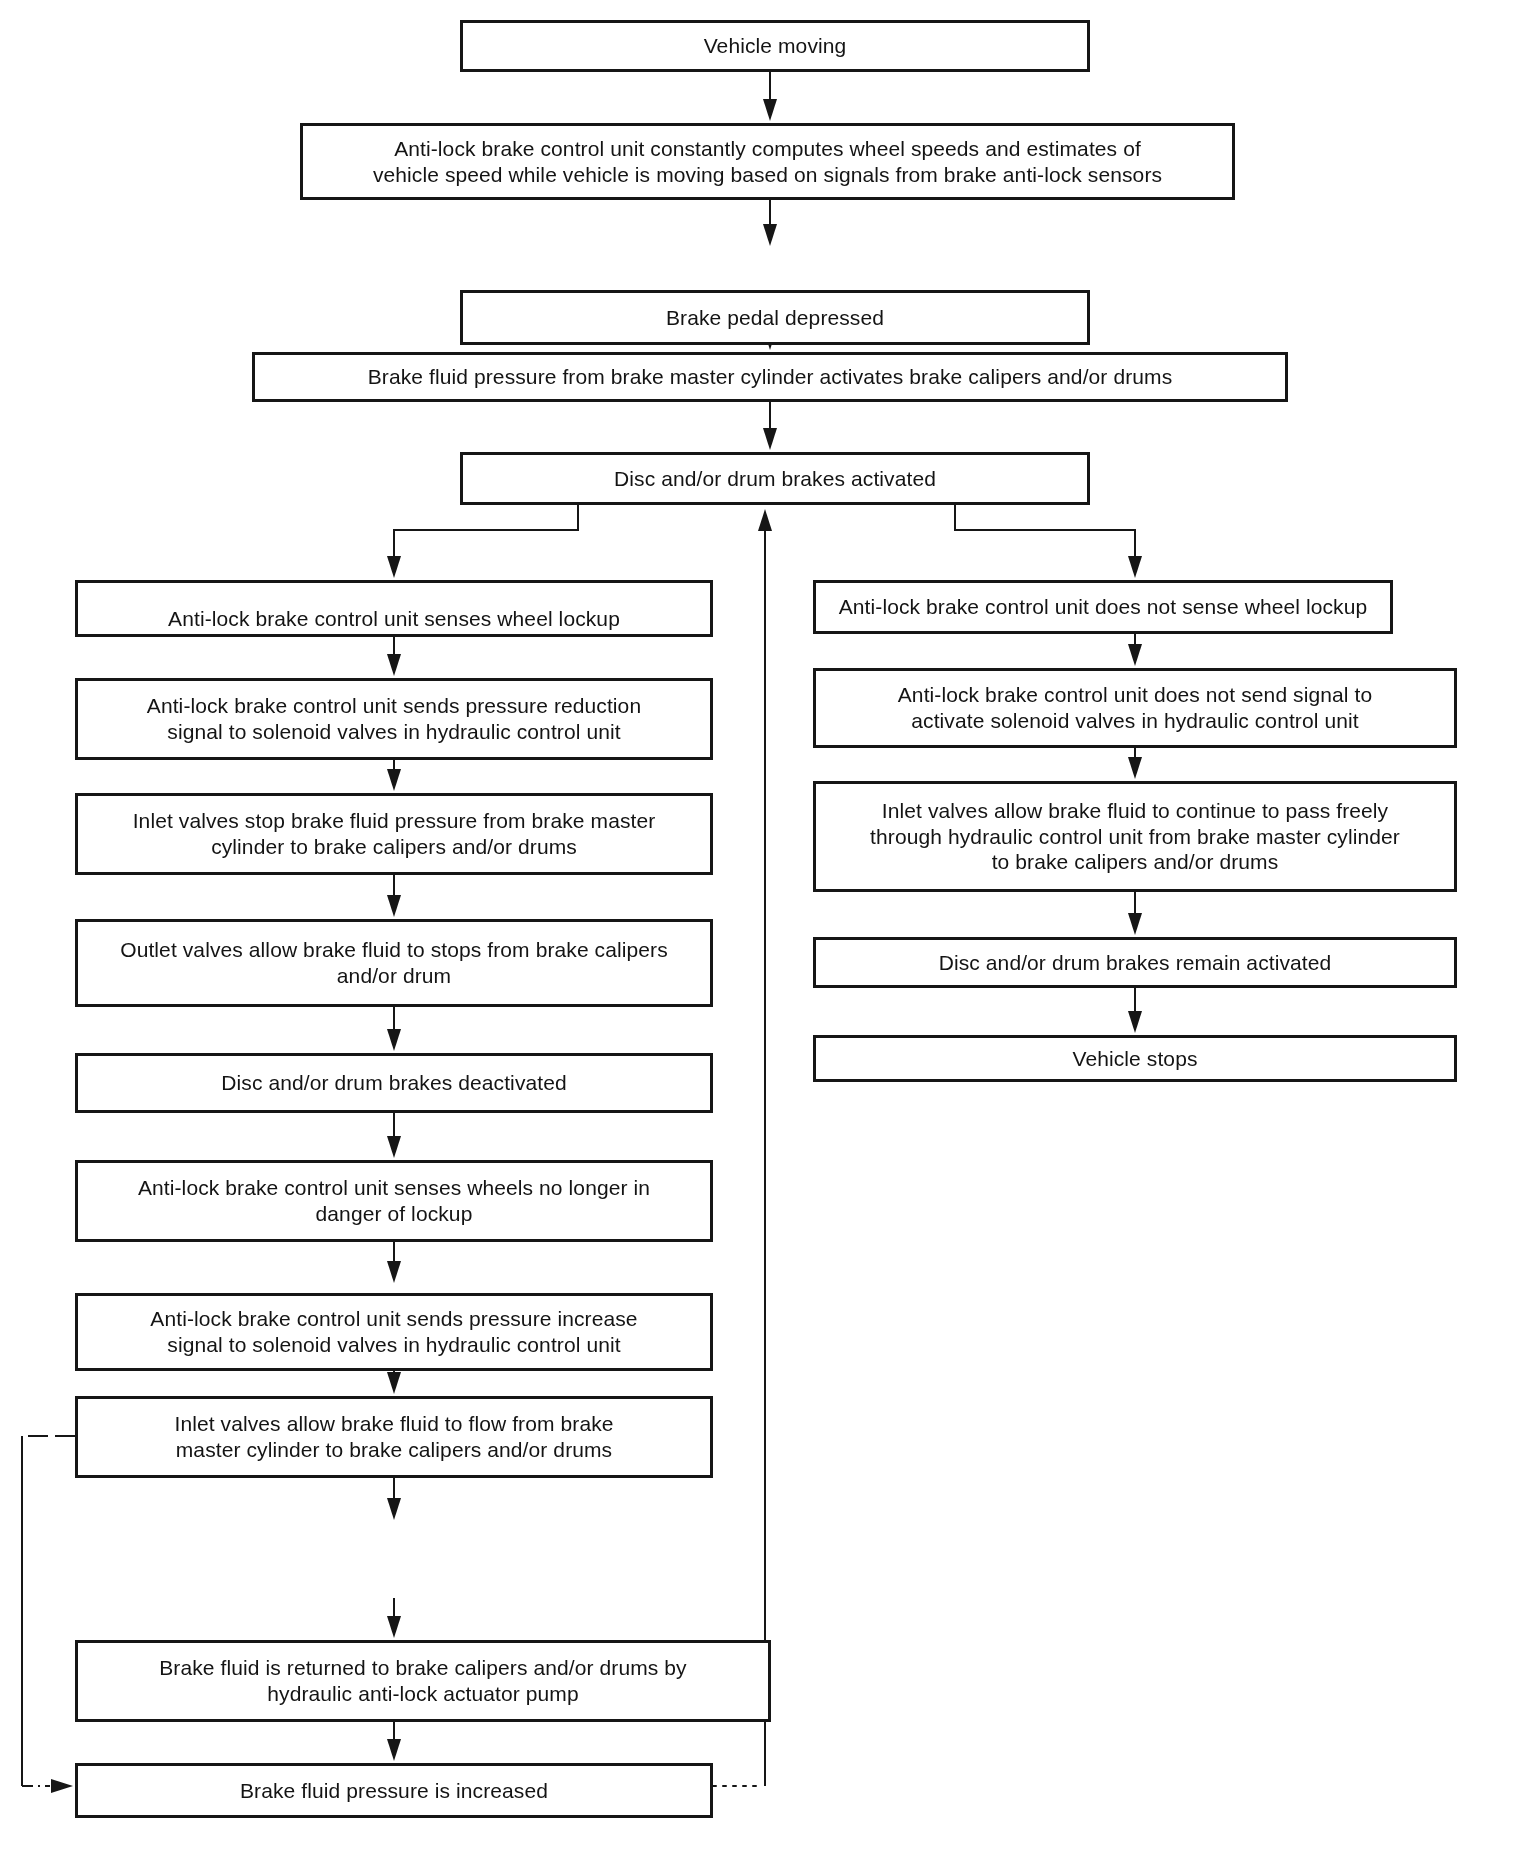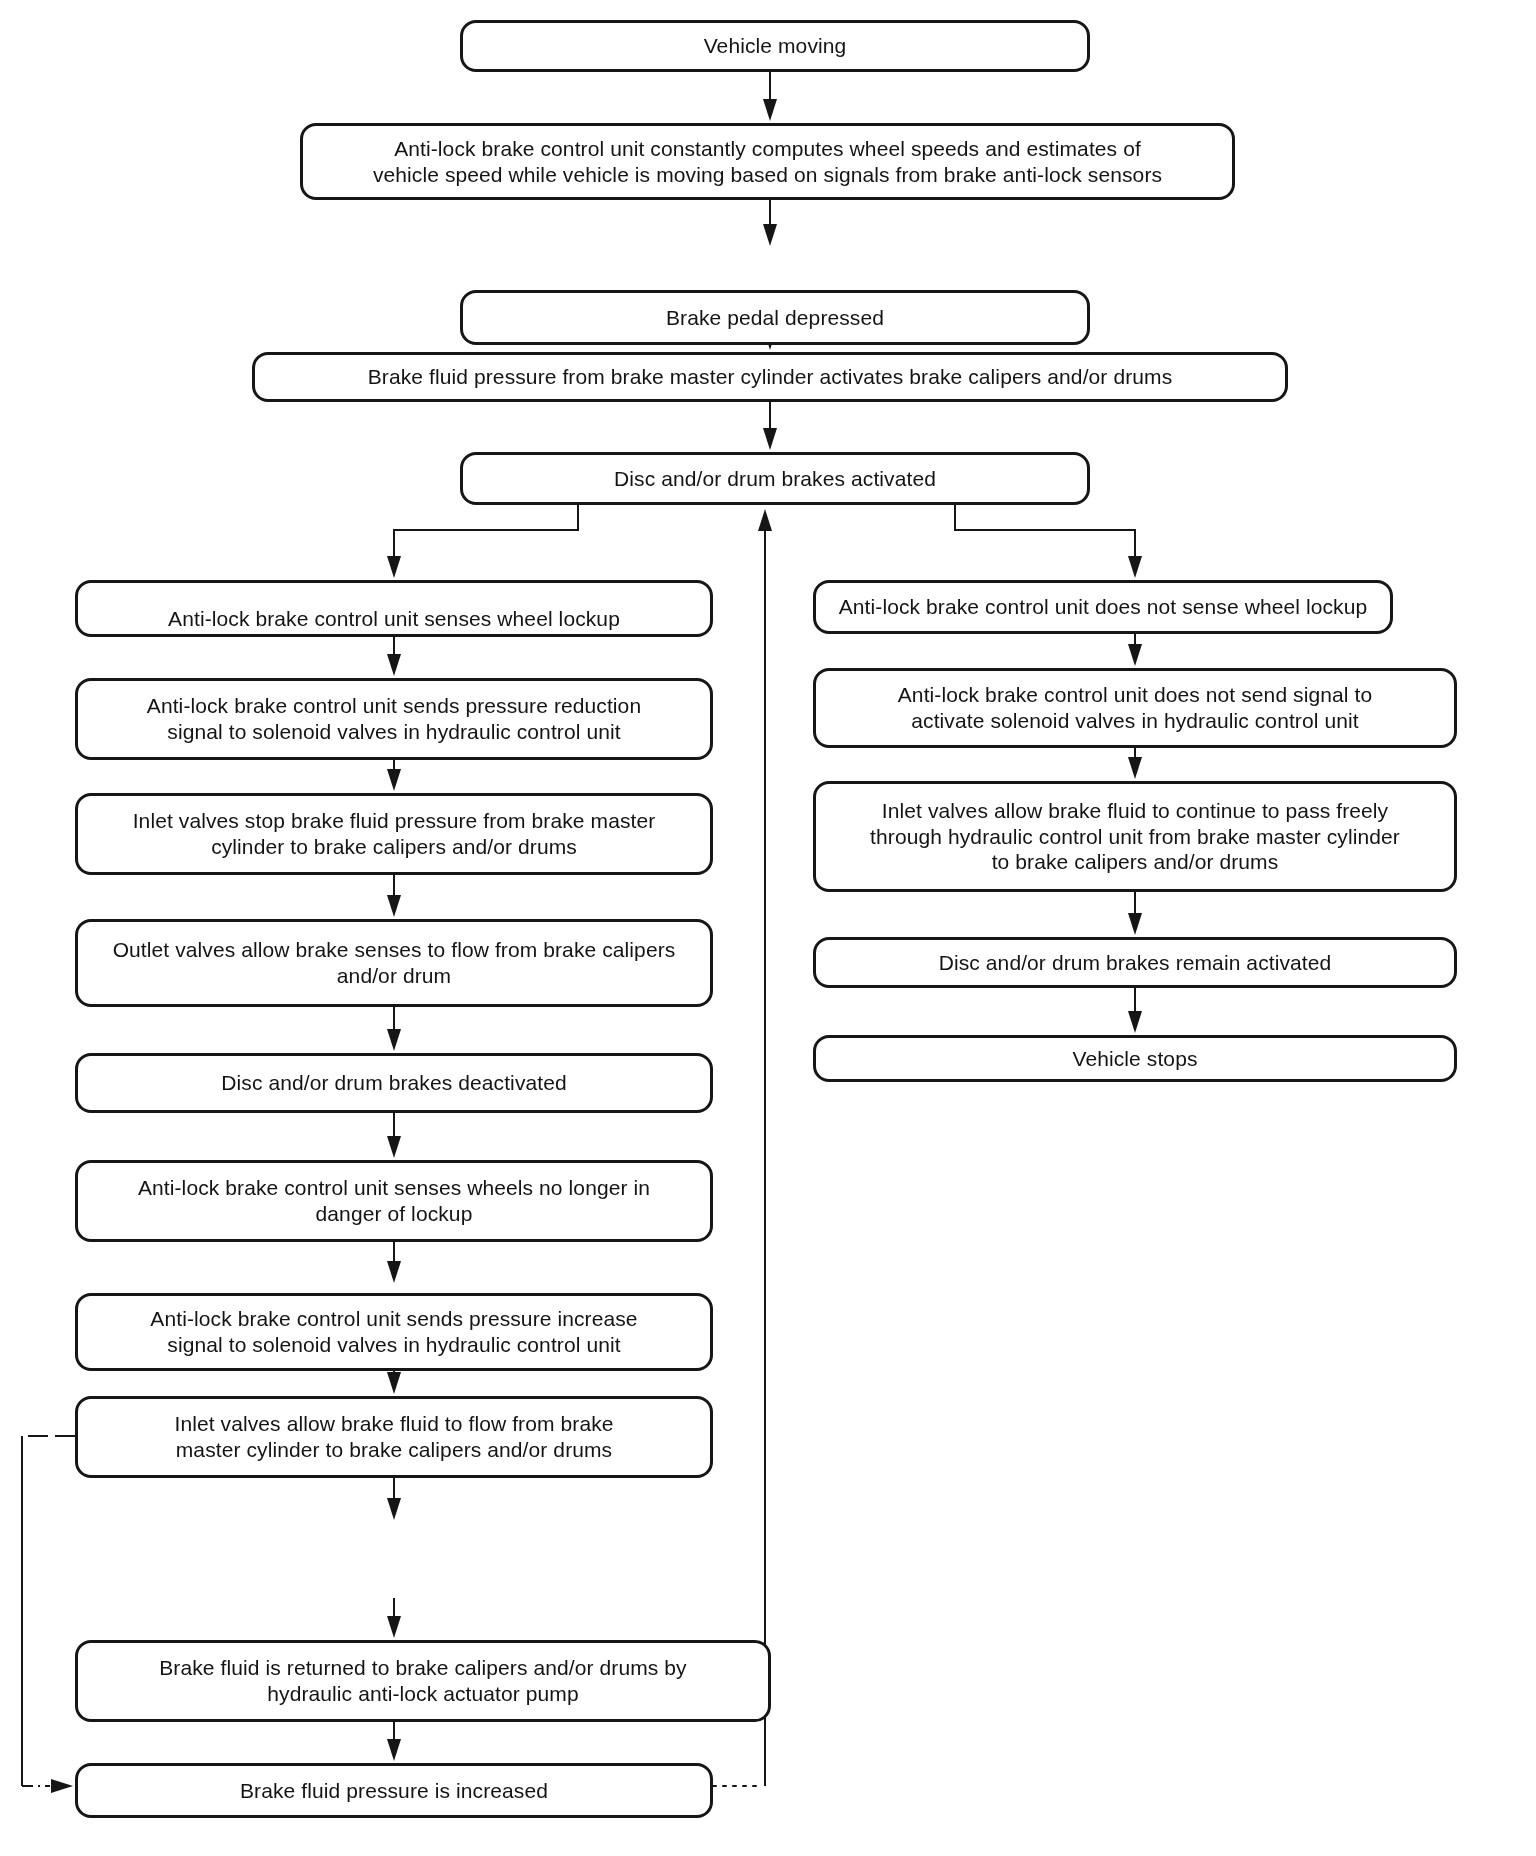--- a/index.html
+++ b/index.html
@@ -10,21 +10,21 @@
   .node{
     position:absolute;background:#ffffff;border:3px solid #161616;
     display:flex;align-items:center;justify-content:center;
     box-sizing:border-box;text-align:center;
   }
   .node span{
     white-space:pre-line;font-size:21px;line-height:1.22;color:#141414;
     padding:2px 10px;letter-spacing:0.1px;
   }
   svg#wires{position:absolute;left:0;top:0;z-index:0;}
-  .node{z-index:1;border-radius:16px;}
+  .node{z-index:1;}
   
   #n-main-0{left:460px;top:20px;width:630px;height:52px;}
   #n-main-1{left:300px;top:123px;width:935px;height:77px;}
   #n-main-2{left:460px;top:248px;width:630px;height:55px;margin-top:42px;}
   #n-main-3{left:252px;top:352px;width:1036px;height:50px;}
   #n-main-4{left:460px;top:452px;width:630px;height:53px;}
   
   #n-left-0{left:75px;top:580px;width:638px;height:57px;align-items:flex-end;}
   #n-left-1{left:75px;top:678px;width:638px;height:82px;}
   #n-left-2{left:75px;top:793px;width:638px;height:82px;}
@@ -140,21 +140,21 @@
     </div>
   <div class="node" id="n-left-1">
       <span>Anti-lock brake control unit sends pressure reduction
 signal to solenoid valves in hydraulic control unit</span>
     </div>
   <div class="node" id="n-left-2">
       <span>Inlet valves stop brake fluid pressure from brake master
 cylinder to brake calipers and/or drums</span>
     </div>
   <div class="node" id="n-left-3">
-      <span>Outlet valves allow brake senses to flow from brake calipers
+      <span>Outlet valves allow brake fluid to stops from brake calipers
 and/or drum</span>
     </div>
   <div class="node" id="n-left-4">
       <span>Disc and/or drum brakes deactivated</span>
     </div>
   <div class="node" id="n-left-5">
       <span>Anti-lock brake control unit senses wheels no longer in
 danger of lockup</span>
     </div>
   <div class="node" id="n-left-6">

